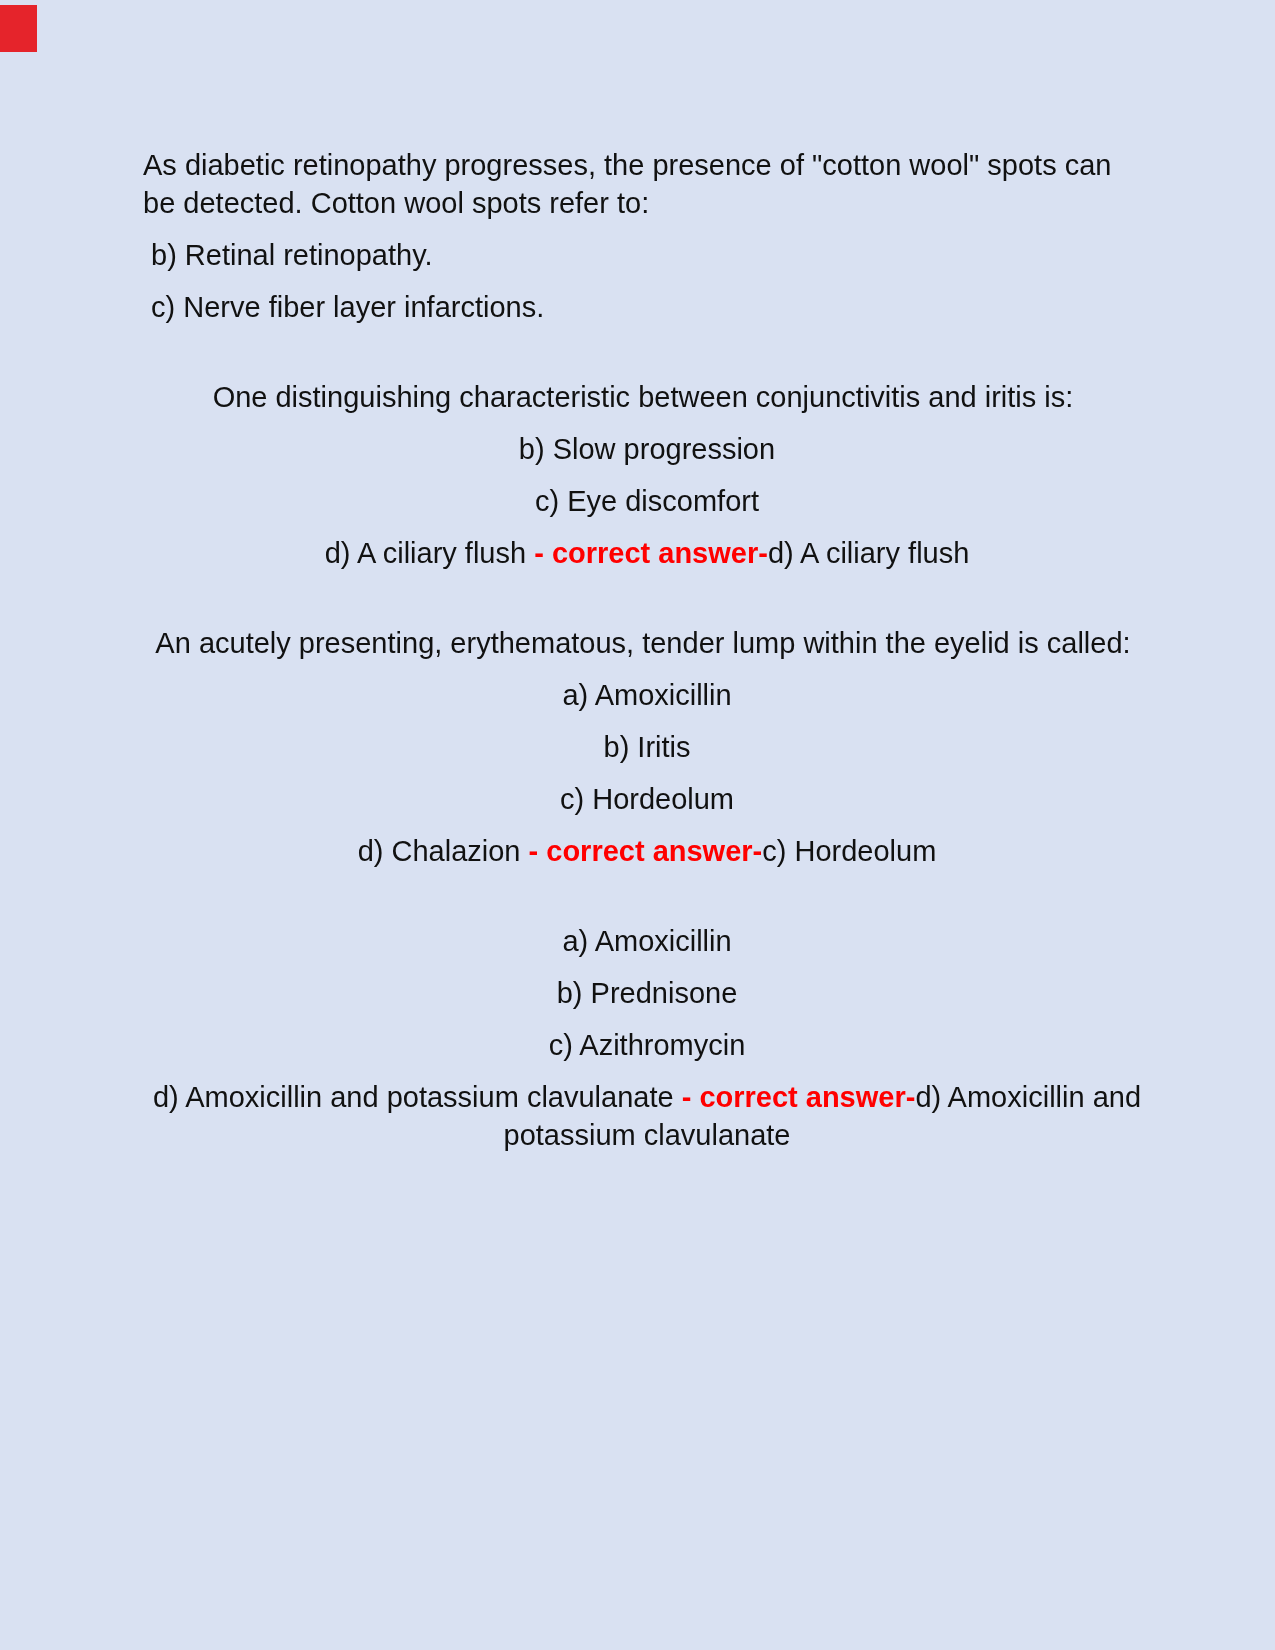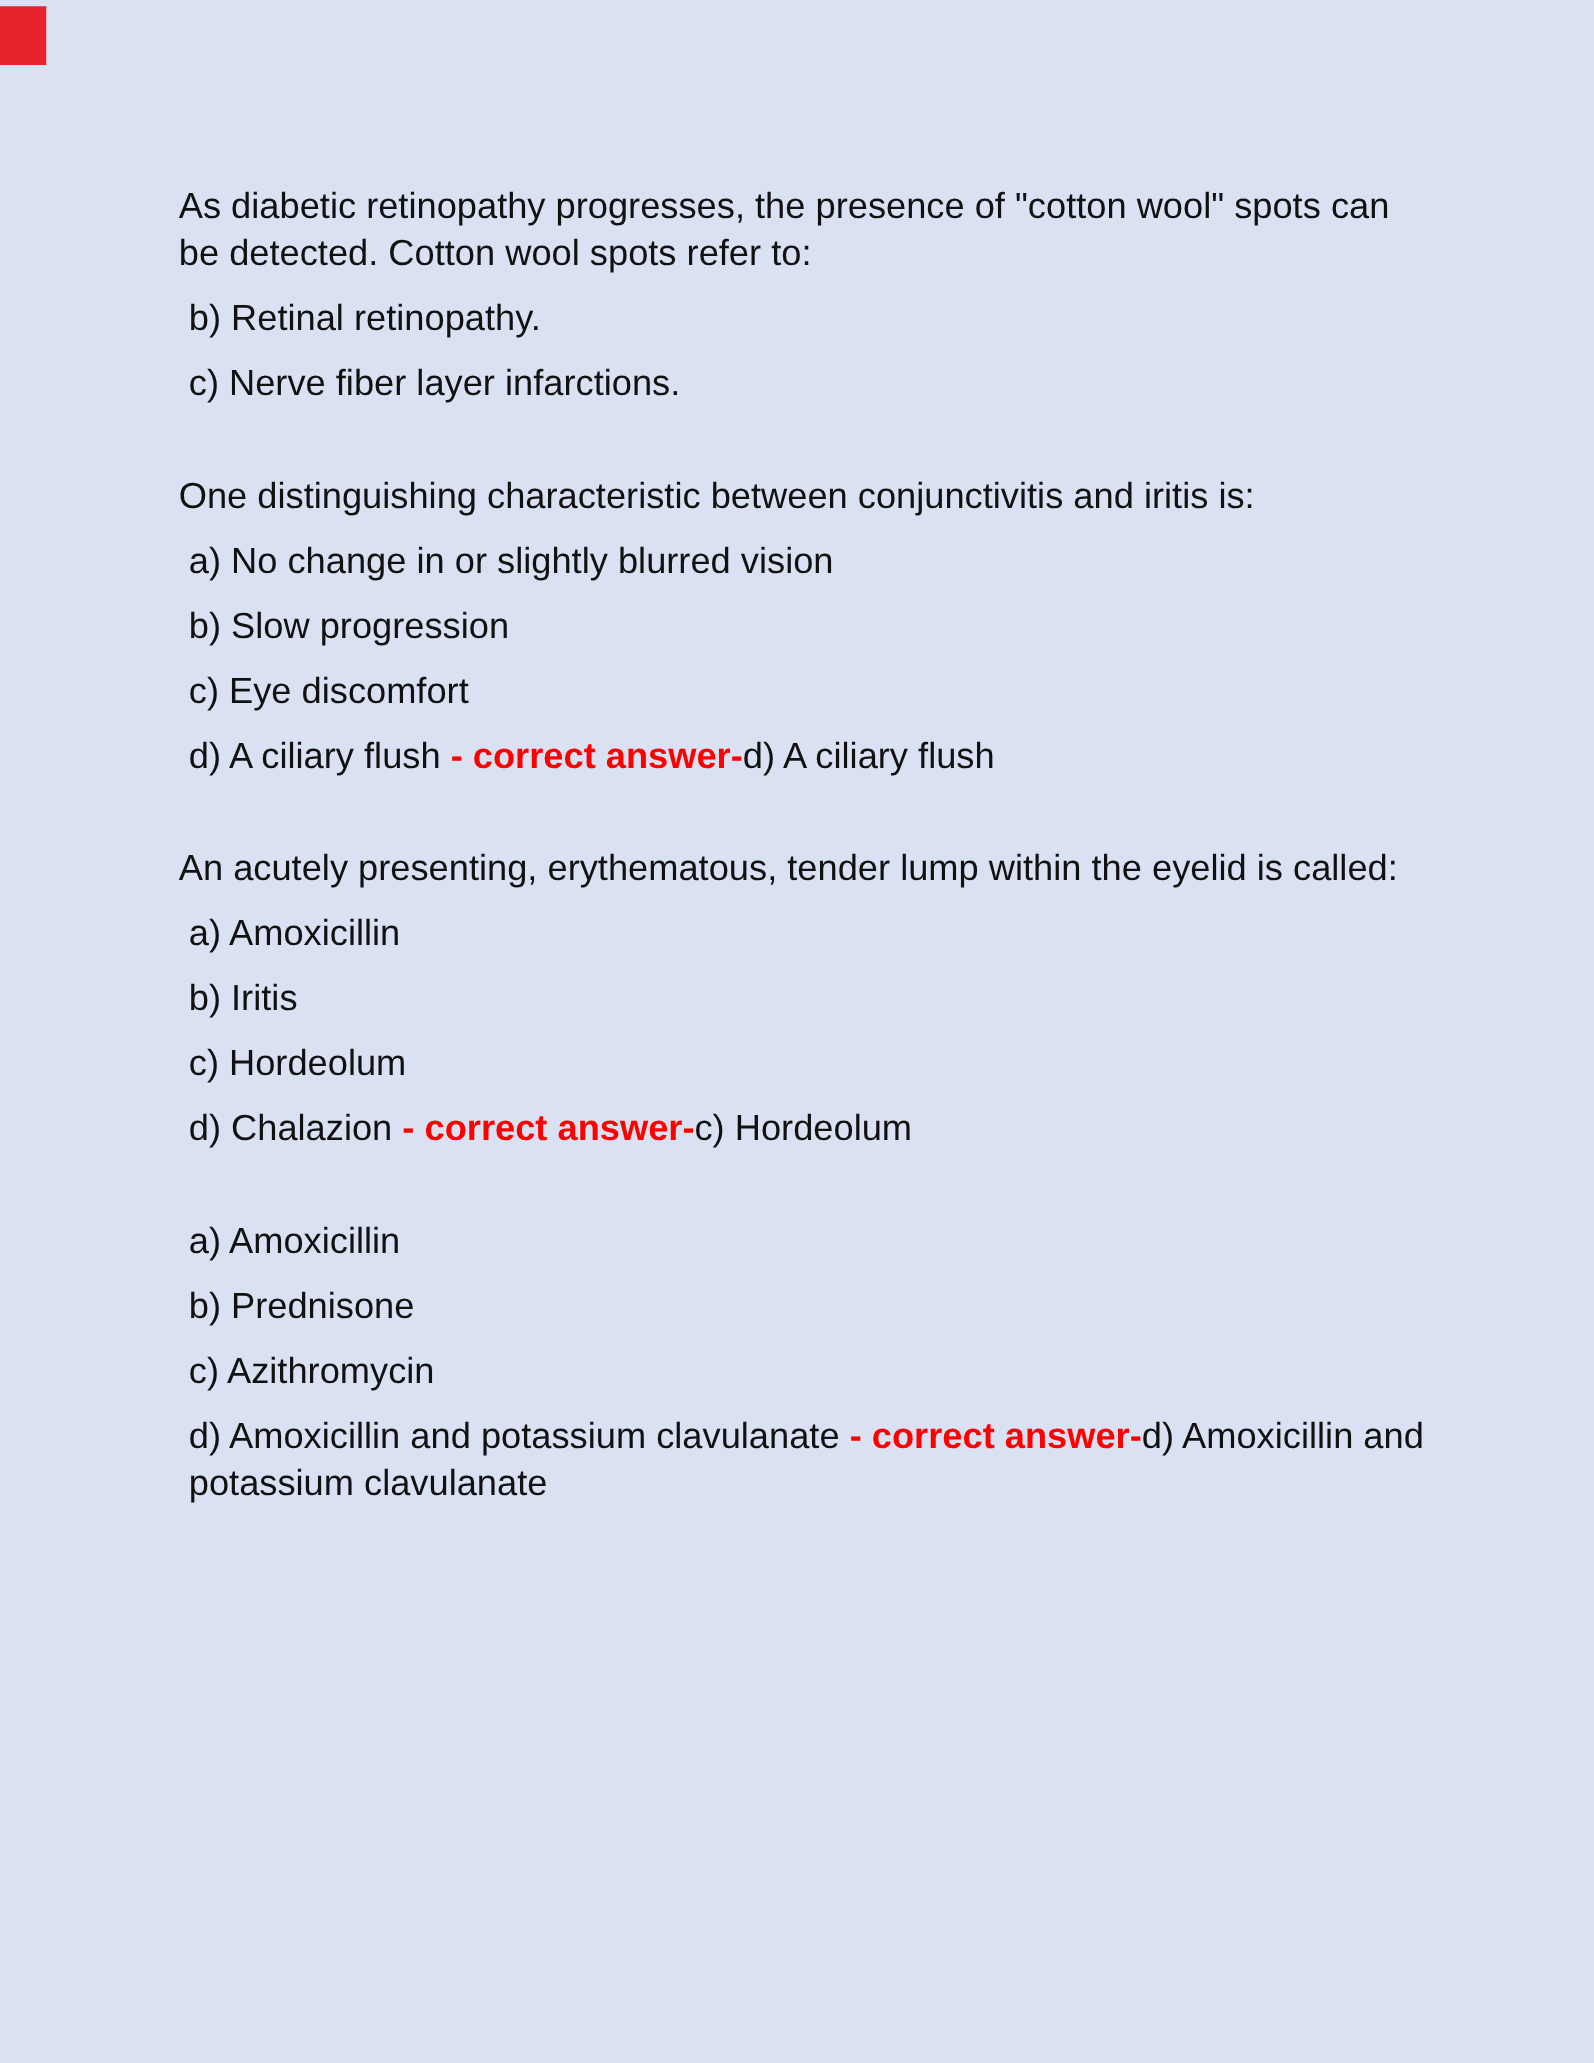--- a/index.html
+++ b/index.html
@@ -36,20 +36,21 @@
     width:1000px;
     color:var(--ink);
     font-size:29px;
     line-height:38px;
   }
   .content p{
     margin:0 0 14px 0;
   }
   .question-block + .question-block{
     margin-top:52px;
+    text-align:center;
   }
   .answer-option{
     padding-left:8px;
   }
   .marker{
     color:var(--red);
     font-weight:bold;
   }
 </style>
 </head>
@@ -58,21 +59,20 @@
 <div class="page">
   <div class="corner-marker"></div>
   <main class="content">
       <section class="question-block">
         <p class="prompt">As diabetic retinopathy progresses, the presence of "cotton wool" spots can be detected. Cotton wool spots refer to:</p>
         <p class="answer-option"><span class="opt-label">b) Retinal retinopathy.</span></p>
         <p class="answer-option"><span class="opt-label">c) Nerve fiber layer infarctions.</span></p>
       </section>
       <section class="question-block">
         <p class="prompt">One distinguishing characteristic between conjunctivitis and iritis is:</p>
-        <p class="answer-option"><span class="opt-label">a) No change in or slightly blurred vision</span></p>
         <p class="answer-option"><span class="opt-label">b) Slow progression</span></p>
         <p class="answer-option"><span class="opt-label">c) Eye discomfort</span></p>
         <p class="answer-option"><span class="opt-label">d) A ciliary flush </span><span class="marker">- correct answer-</span><span class="correct-answer">d) A ciliary flush</span></p>
       </section>
       <section class="question-block">
         <p class="prompt">An acutely presenting, erythematous, tender lump within the eyelid is called:</p>
         <p class="answer-option"><span class="opt-label">a) Amoxicillin</span></p>
         <p class="answer-option"><span class="opt-label">b) Iritis</span></p>
         <p class="answer-option"><span class="opt-label">c) Hordeolum</span></p>
         <p class="answer-option"><span class="opt-label">d) Chalazion </span><span class="marker">- correct answer-</span><span class="correct-answer">c) Hordeolum</span></p>

